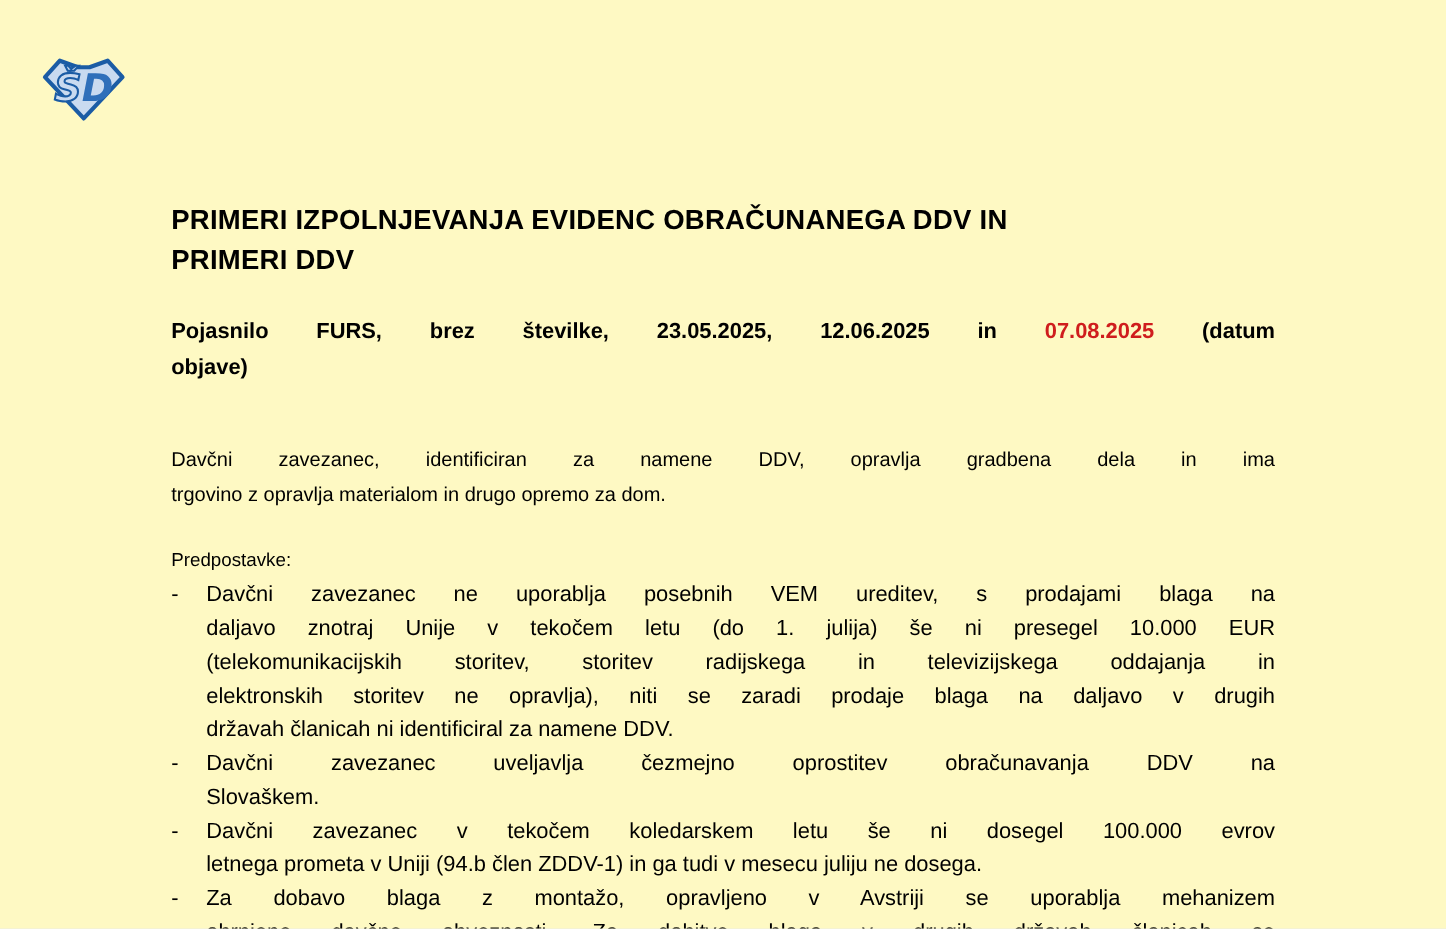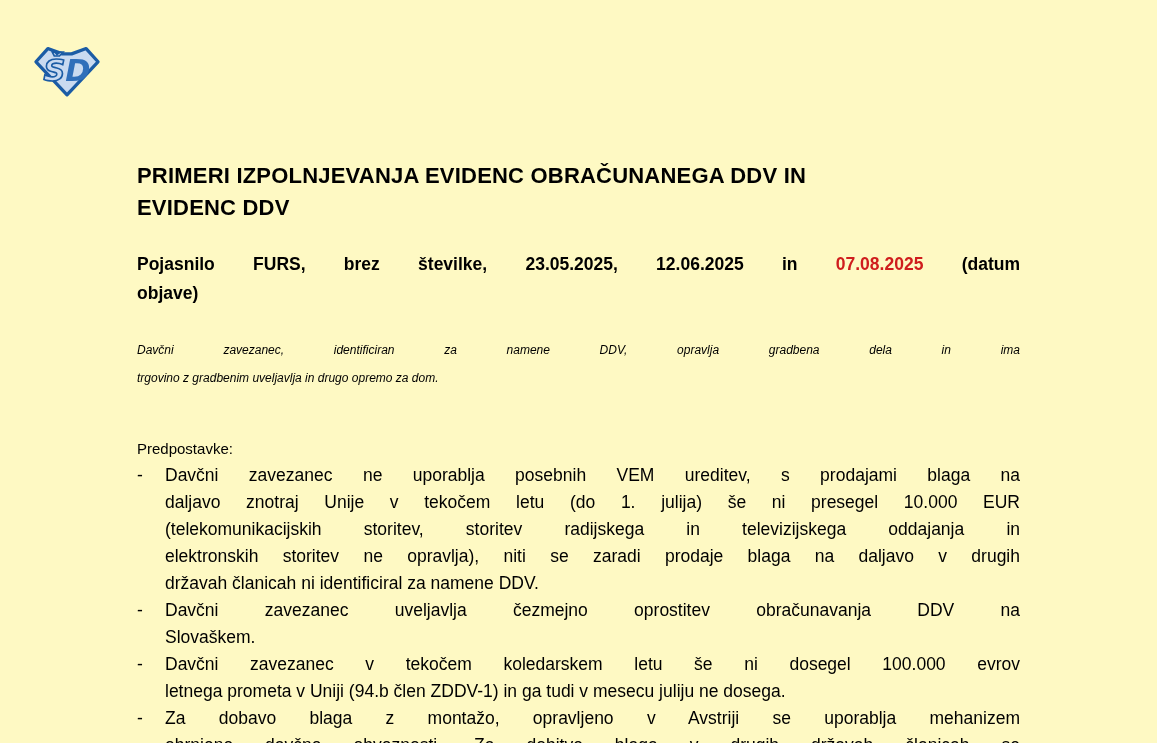--- a/index.html
+++ b/index.html
@@ -16,22 +16,22 @@
   .title{
     position:absolute;left:137px;top:160px;width:883px;
     font-size:22px;font-weight:bold;line-height:32px;text-align:left;
     letter-spacing:0.2px;
   }
   .subtitle{
     position:absolute;left:137px;top:250px;width:883px;
     font-size:17.5px;font-weight:bold;line-height:29px;
   }
   .intro{
-    position:absolute;left:137px;top:336px;width:883px;
-    font-size:12px;line-height:28px;font-style:italic;
+    position:absolute;left:137px;top:355px;width:883px;
+    font-size:16px;line-height:28px;
   }
   .assump-label{
     position:absolute;left:137px;top:435px;width:883px;
     font-size:15px;line-height:27px;
   }
   .bullets{
     position:absolute;left:137px;top:462px;width:883px;
     font-size:17.5px;line-height:27px;
   }
   .bullet-row{display:flex;}
@@ -51,33 +51,33 @@
     <svg width="66" height="52" viewBox="0 0 100 78">
       <path d="M3,25 L21,5 L43,13 L57,13 L79,5 L97,25 L50,75 Z" fill="#c9daf0" stroke="#1b5ca5" stroke-width="5" stroke-linejoin="round"></path>
       <text x="50" y="54" text-anchor="middle" font-family="'DejaVu Sans',sans-serif" font-size="46" font-style="italic" font-weight="bold">
         <tspan fill="#c9daf0" stroke="#1b5ca5" stroke-width="2.5">Š</tspan><tspan fill="#2f6fba">D</tspan>
       </text>
     </svg>
   </div>
 
   <div class="title">
       <div class="">PRIMERI IZPOLNJEVANJA EVIDENC OBRAČUNANEGA DDV IN</div>
-      <div class="">EVIDENC DDV</div>
+      <div class="">PRIMERI DDV</div>
     </div>
 
   <div class="subtitle">
     <div class="j">
       <span>Pojasnilo FURS, brez številke, 23.05.2025, 12.06.2025 in </span><span style="color: rgb(207, 29, 29);">07.08.2025</span><span> (datum</span>
     </div>
     <div class="l">objave)</div>
   </div>
 
   <div class="intro">
       <div class="j">Davčni zavezanec, identificiran za namene DDV, opravlja gradbena dela in ima</div>
-      <div class="l">trgovino z gradbenim uveljavlja in drugo opremo za dom.</div>
+      <div class="l">trgovino z opravlja materialom in drugo opremo za dom.</div>
     </div>
 
   <div class="assump-label">Predpostavke:</div>
 
   <div class="bullets">
       <div class="bullet-row">
         <div class="dash">-</div>
         <div class="btxt">
           <div class="j">Davčni zavezanec ne uporablja posebnih VEM ureditev, s prodajami blaga na</div>
           <div class="j">daljavo znotraj Unije v tekočem letu (do 1. julija) še ni presegel 10.000 EUR</div>

